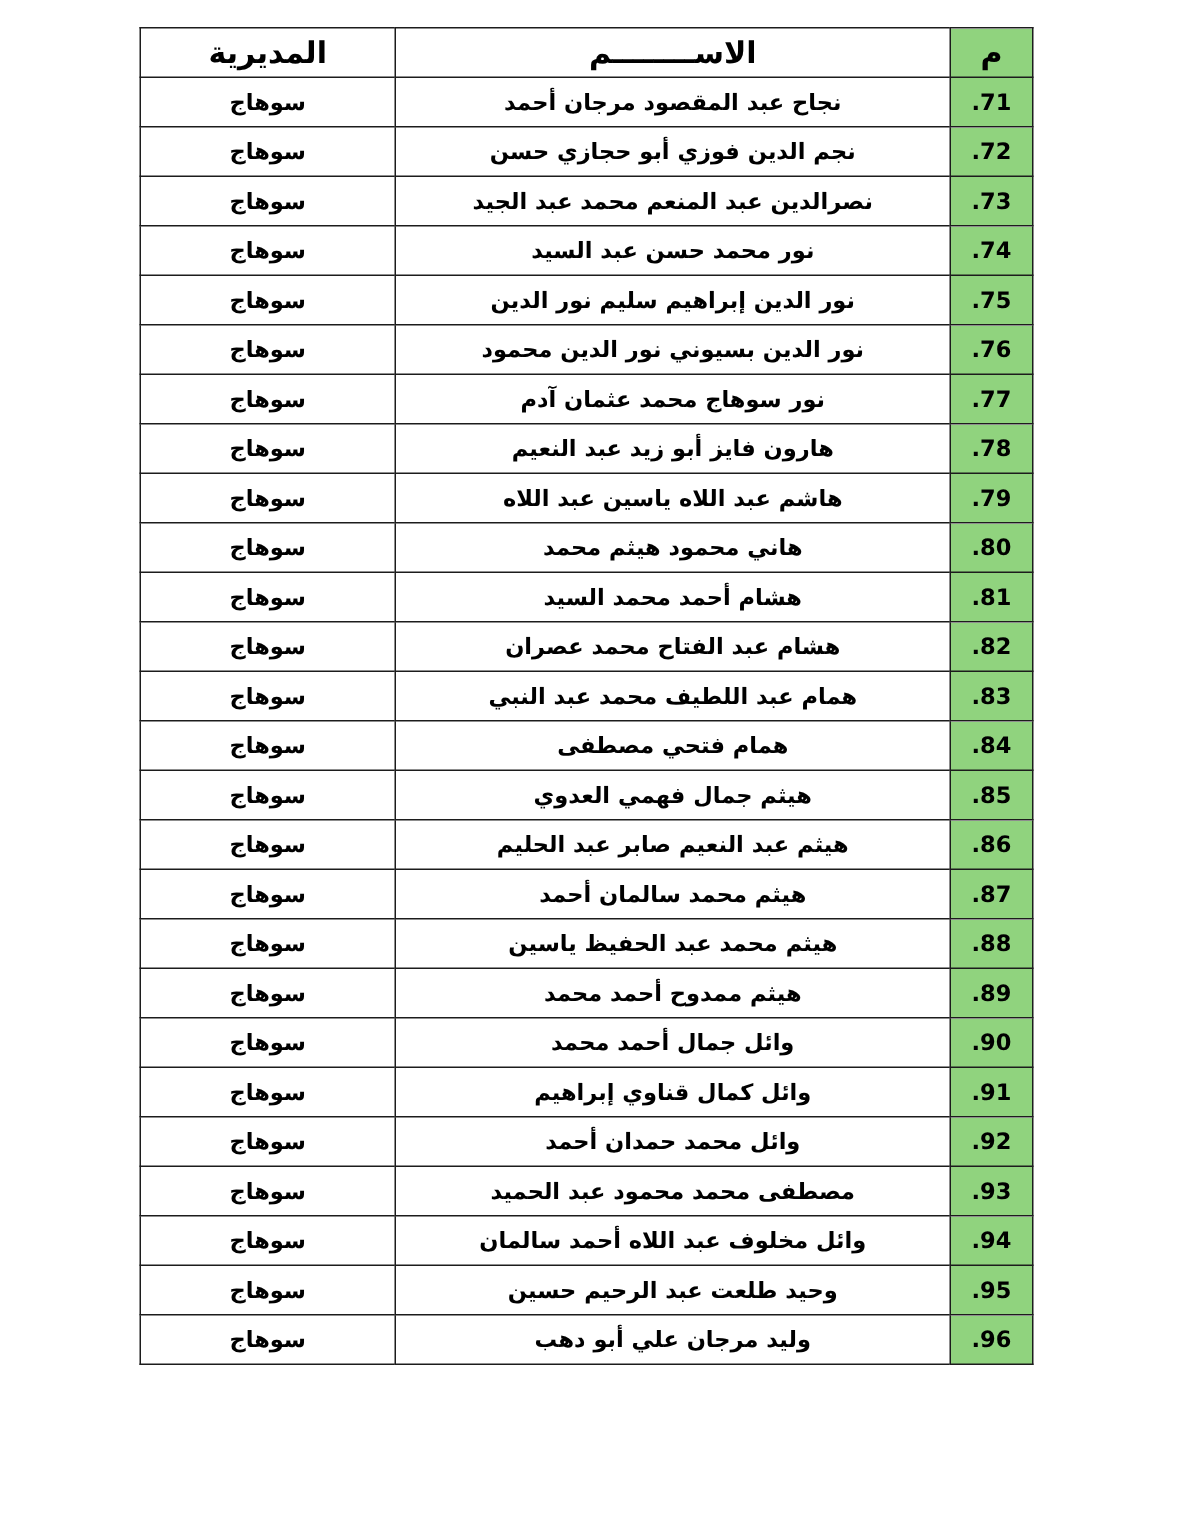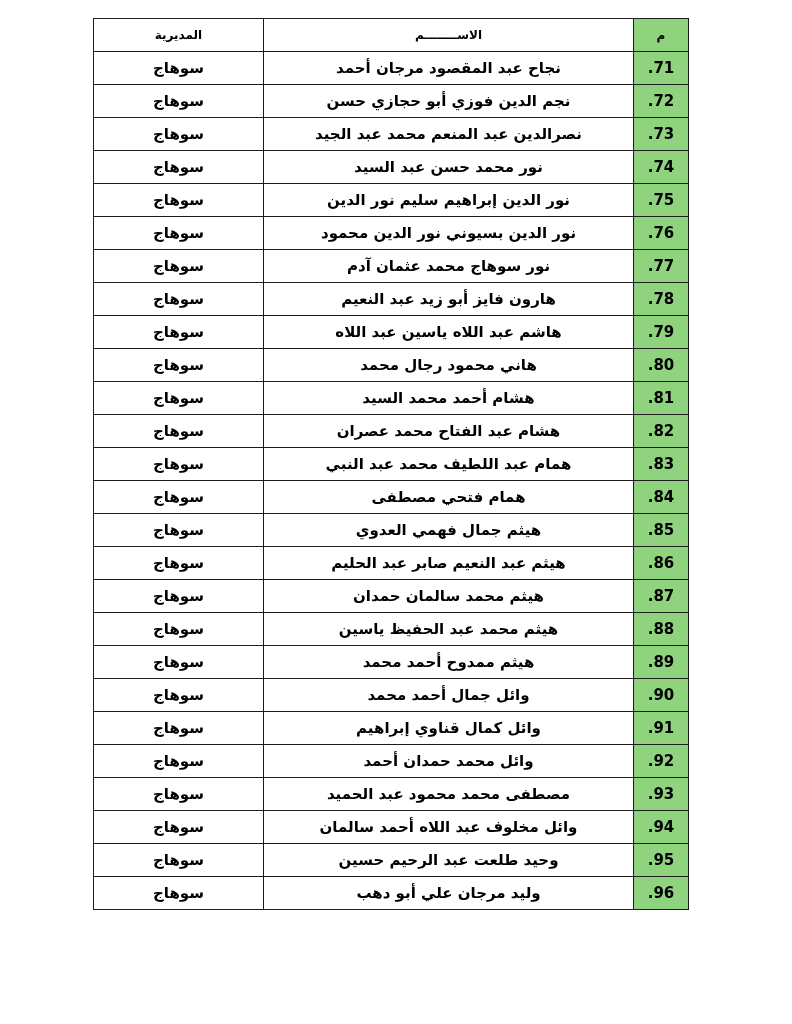--- a/index.html
+++ b/index.html
@@ -31,21 +31,21 @@
     font-weight: bold;
     color: #000000;
     text-align: center;
     vertical-align: middle;
     padding: 0 4px;
     overflow: hidden;
     white-space: nowrap;
   }
   table.roster th {
     height: 33px;
-    font-size: 12px;
+    font-size: 20px;
   }
   table.roster td {
     height: 33px;
     font-size: 15px;
   }
   th.col-num, td.cell-num {
     background: #90d37e;
   }
   th.col-name { }
   td.cell-num {
@@ -117,21 +117,21 @@
     <td class="cell-name">هارون فايز أبو زيد عبد النعيم</td>
     <td class="cell-district">سوهاج</td>
   </tr>
         <tr>
     <td class="cell-num">.79</td>
     <td class="cell-name">هاشم عبد اللاه ياسين عبد اللاه</td>
     <td class="cell-district">سوهاج</td>
   </tr>
         <tr>
     <td class="cell-num">.80</td>
-    <td class="cell-name">هاني محمود رجال محمد</td>
+    <td class="cell-name">هاني محمود هيثم محمد</td>
     <td class="cell-district">سوهاج</td>
   </tr>
         <tr>
     <td class="cell-num">.81</td>
     <td class="cell-name">هشام أحمد محمد السيد</td>
     <td class="cell-district">سوهاج</td>
   </tr>
         <tr>
     <td class="cell-num">.82</td>
     <td class="cell-name">هشام عبد الفتاح محمد عصران</td>
@@ -152,21 +152,21 @@
     <td class="cell-name">هيثم جمال فهمي العدوي</td>
     <td class="cell-district">سوهاج</td>
   </tr>
         <tr>
     <td class="cell-num">.86</td>
     <td class="cell-name">هيثم عبد النعيم صابر عبد الحليم</td>
     <td class="cell-district">سوهاج</td>
   </tr>
         <tr>
     <td class="cell-num">.87</td>
-    <td class="cell-name">هيثم محمد سالمان حمدان</td>
+    <td class="cell-name">هيثم محمد سالمان أحمد</td>
     <td class="cell-district">سوهاج</td>
   </tr>
         <tr>
     <td class="cell-num">.88</td>
     <td class="cell-name">هيثم محمد عبد الحفيظ ياسين</td>
     <td class="cell-district">سوهاج</td>
   </tr>
         <tr>
     <td class="cell-num">.89</td>
     <td class="cell-name">هيثم ممدوح أحمد محمد</td>

